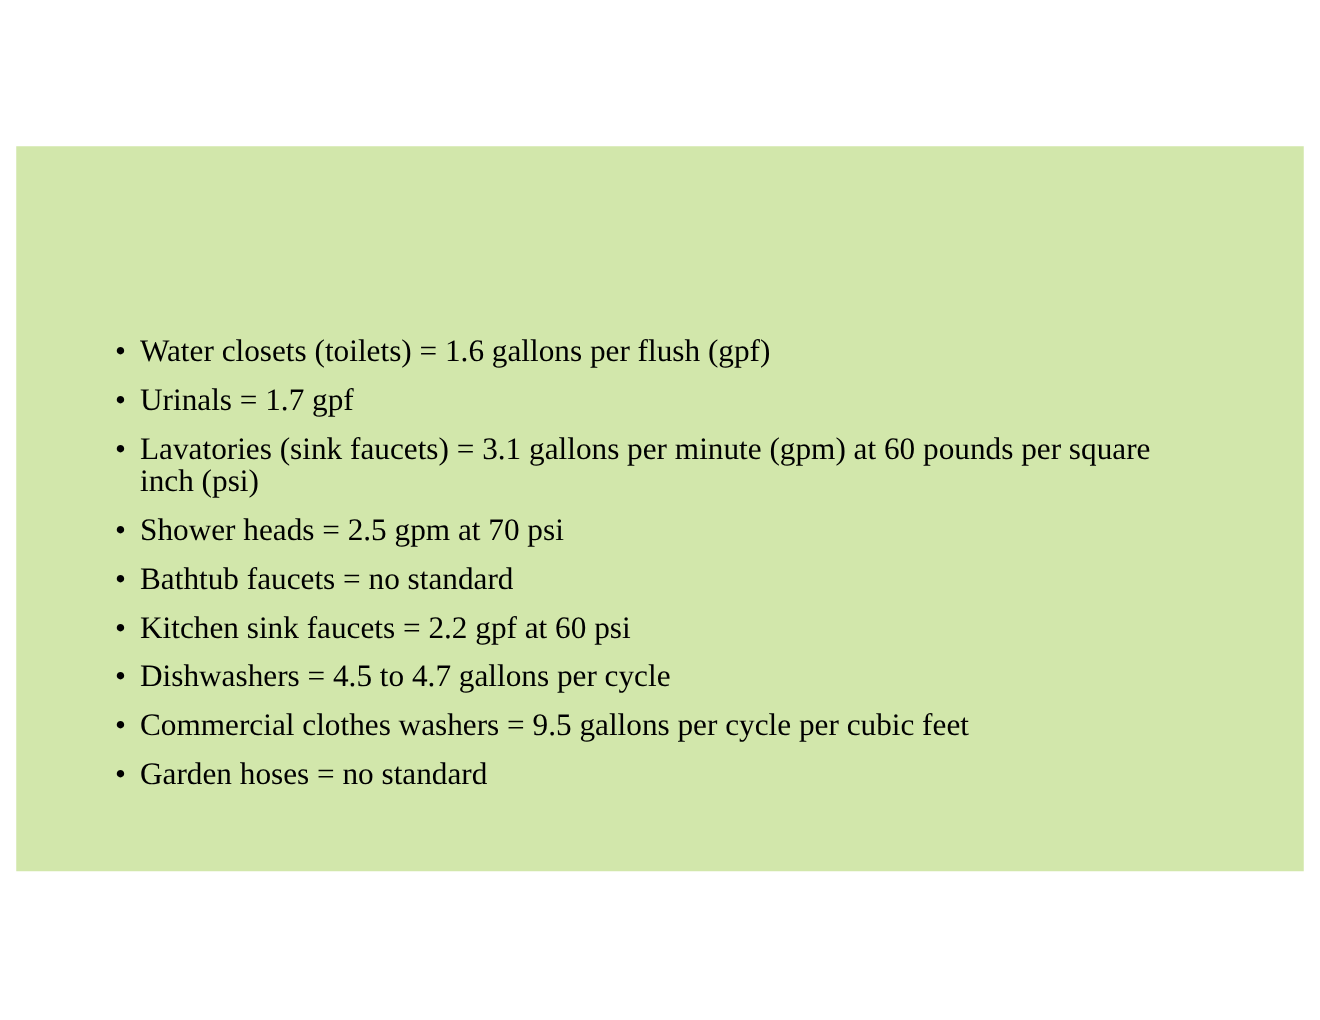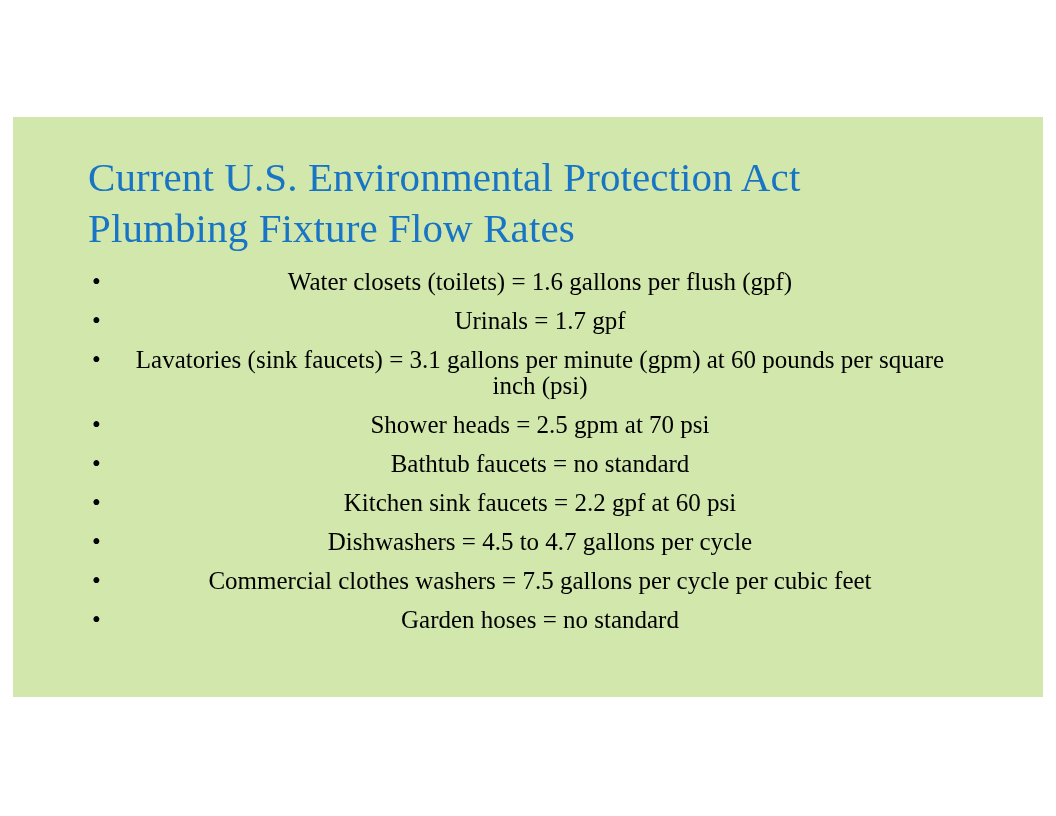--- a/index.html
+++ b/index.html
@@ -79,30 +79,28 @@
     left: 4px;
     top: 0;
     width: 14px;
     color: #000000;
     font-size: 25px;
     line-height: 26px;
   }
 
   li.bullet-item .bullet-text {
     display: block;
-    text-align: center;
   }
 </style>
 </head>
 <body>
 
 <div id="slide-canvas" style="background: rgb(255, 255, 255);">
   <div id="slide-panel" style="background: rgb(210, 231, 171);">
 
-    <h1 id="slide-title" style="color: rgb(24, 116, 196);">Current U.S. Environmental Protection Act Plumbing Fixture Flow Rates</h1>
 
     <div id="slide-body">
       <ul class="bullet-list">
           <li class="bullet-item" style="color: rgb(0, 0, 0);">
             <span class="bullet-marker">•</span>
             <span class="bullet-text">Water closets (toilets) = 1.6 gallons per flush (gpf)</span>
           </li>
           <li class="bullet-item" style="color: rgb(0, 0, 0);">
             <span class="bullet-marker">•</span>
             <span class="bullet-text">Urinals = 1.7 gpf</span>
@@ -122,21 +120,21 @@
           <li class="bullet-item" style="color: rgb(0, 0, 0);">
             <span class="bullet-marker">•</span>
             <span class="bullet-text">Kitchen sink faucets = 2.2 gpf at 60 psi</span>
           </li>
           <li class="bullet-item" style="color: rgb(0, 0, 0);">
             <span class="bullet-marker">•</span>
             <span class="bullet-text">Dishwashers = 4.5 to 4.7 gallons per cycle</span>
           </li>
           <li class="bullet-item" style="color: rgb(0, 0, 0);">
             <span class="bullet-marker">•</span>
-            <span class="bullet-text">Commercial clothes washers = 7.5 gallons per cycle per cubic feet</span>
+            <span class="bullet-text">Commercial clothes washers = 9.5 gallons per cycle per cubic feet</span>
           </li>
           <li class="bullet-item" style="color: rgb(0, 0, 0);">
             <span class="bullet-marker">•</span>
             <span class="bullet-text">Garden hoses = no standard</span>
           </li>
         </ul>
     </div>
 
   </div>
 </div>

